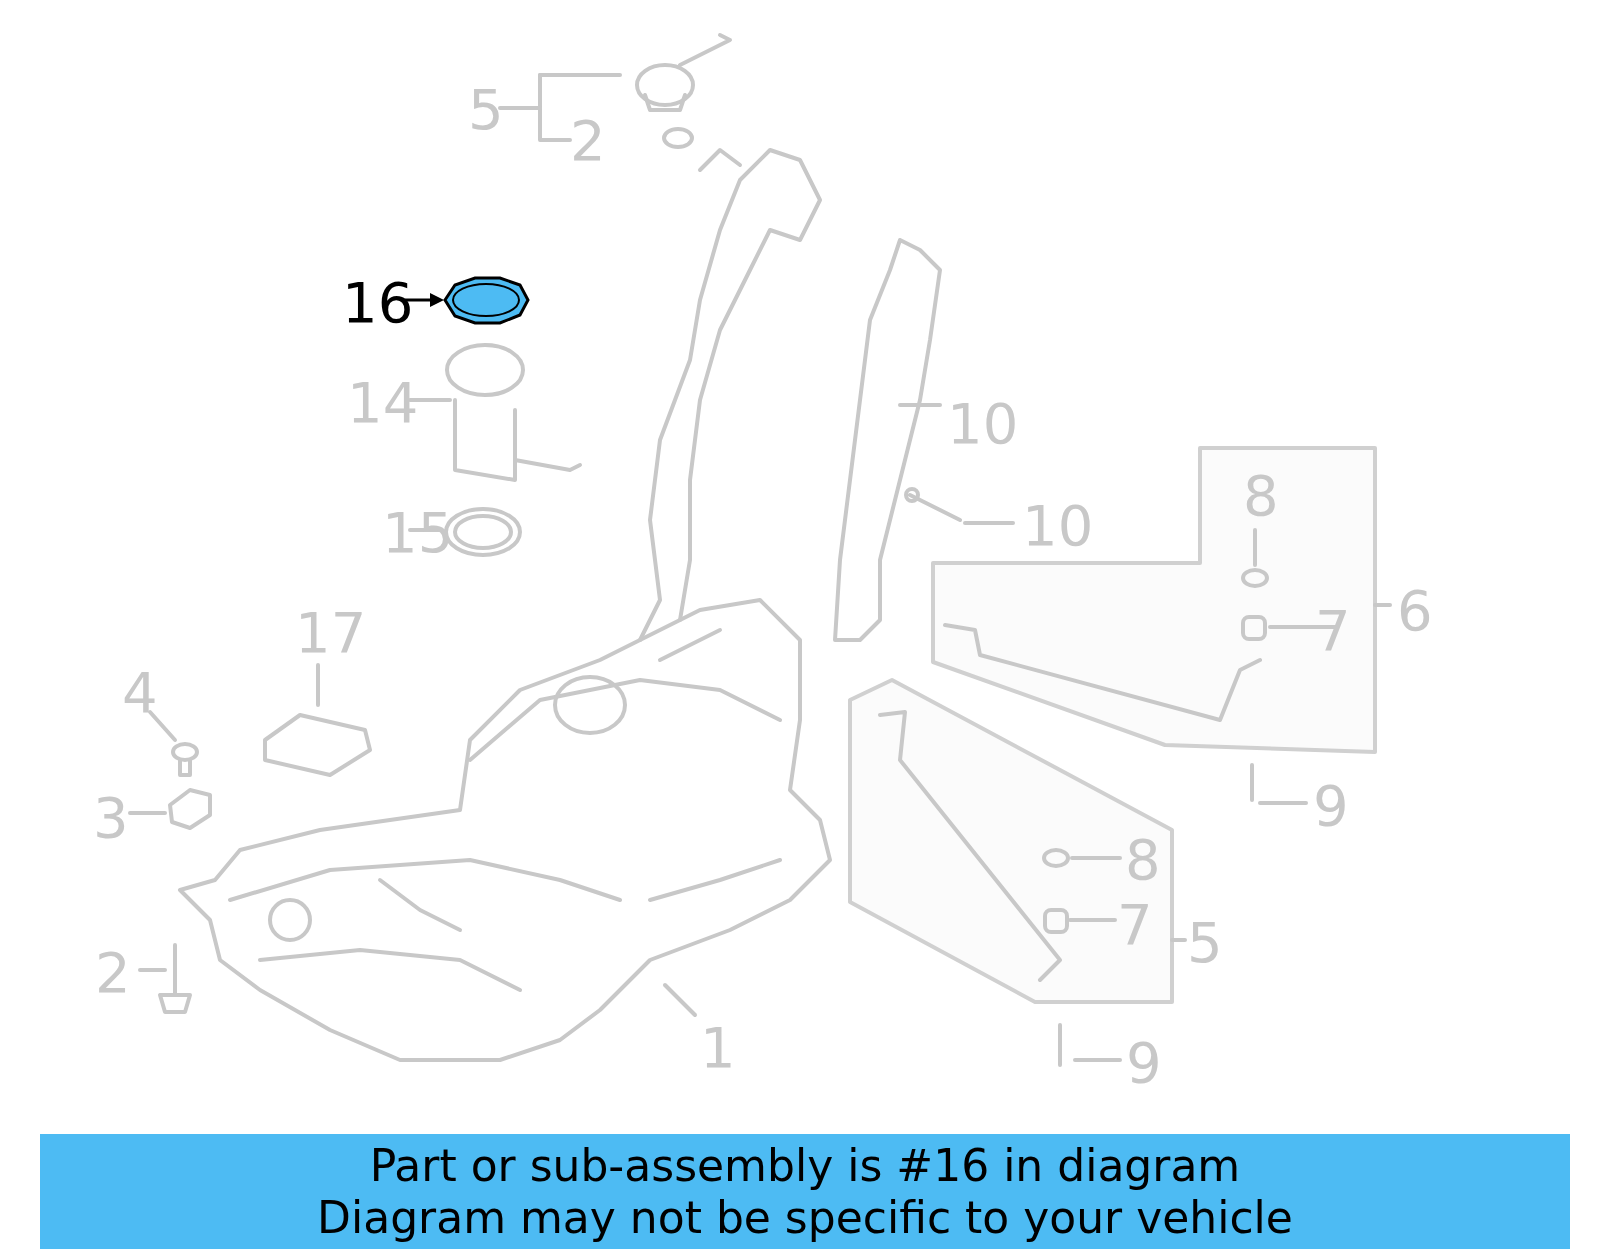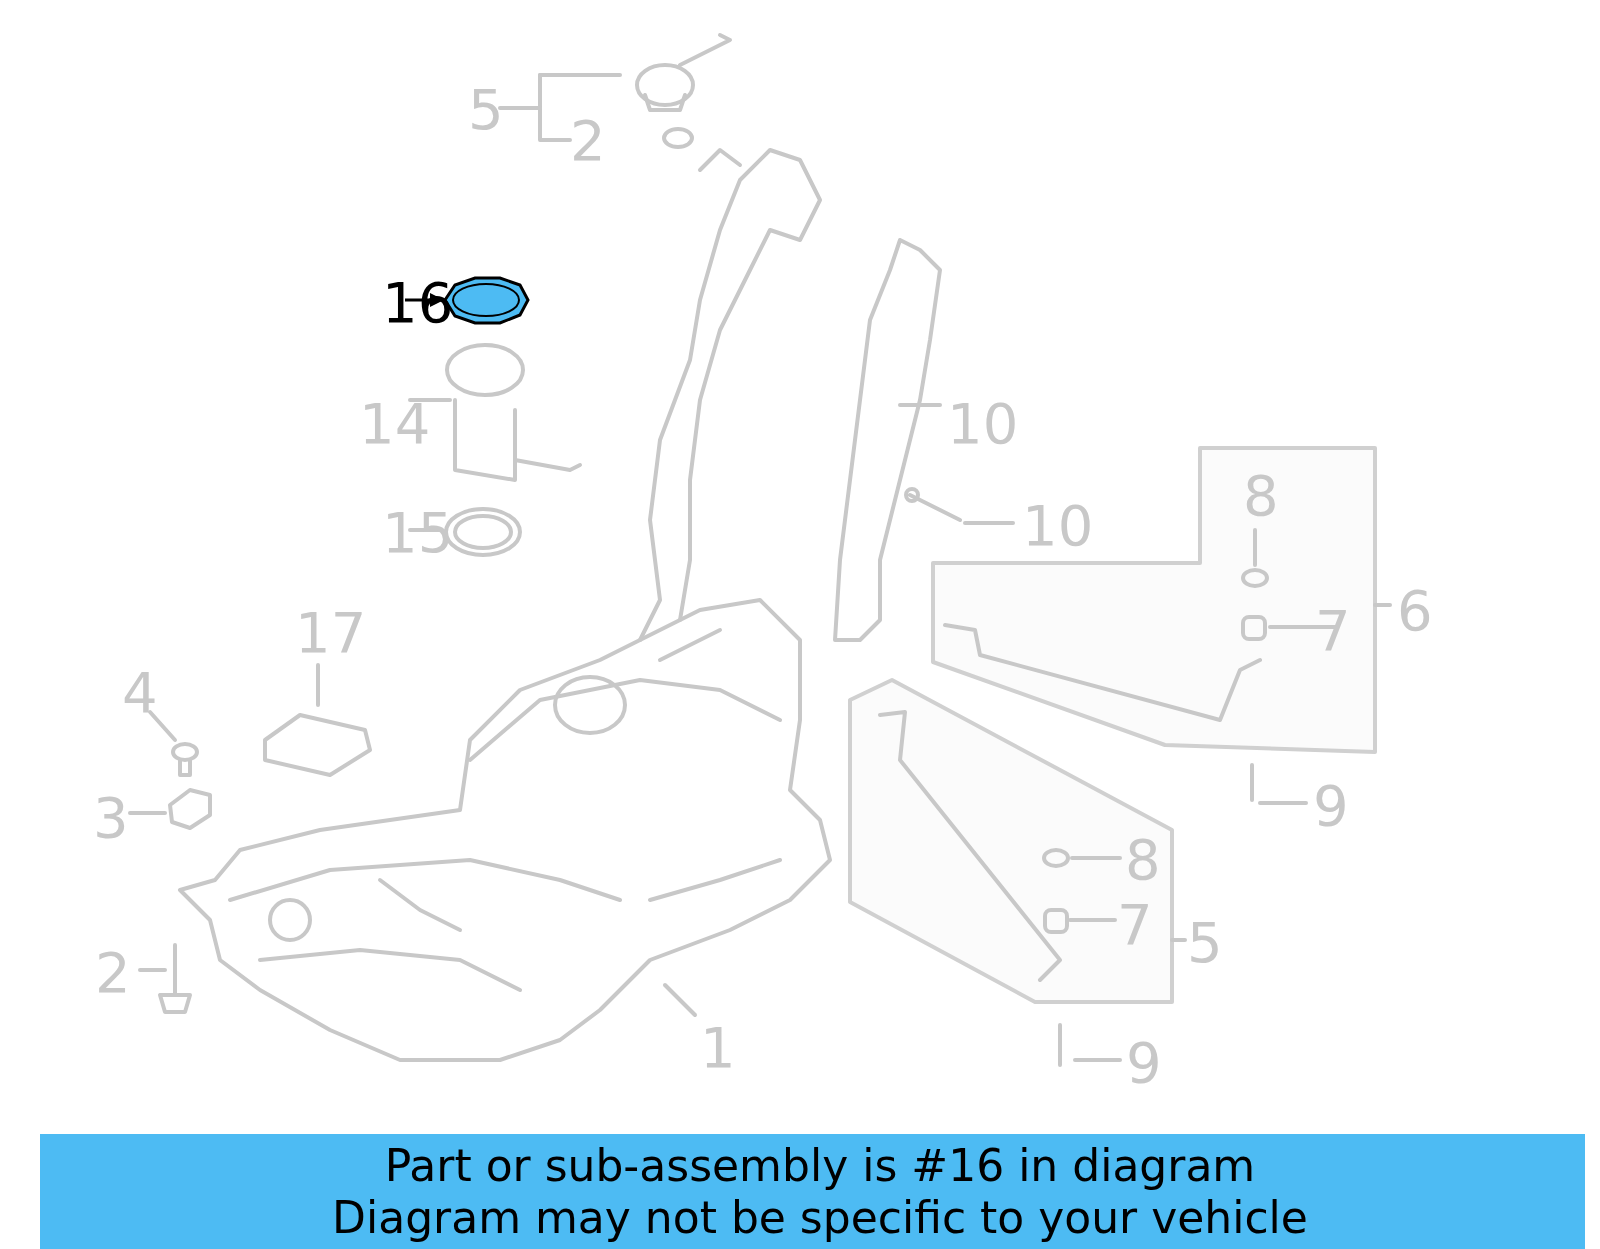--- a/index.html
+++ b/index.html
@@ -1,20 +1,20 @@
 <!DOCTYPE html>
 <html><head>
 <meta charset="utf-8">
 <style>
   html, body { margin: 0; padding: 0; background: #ffffff; }
   body { width: 1600px; height: 1249px; position: relative; overflow: hidden; font-family: "DejaVu Sans", sans-serif; }
   #diagram { position: absolute; left: 0; top: 0; width: 1600px; height: 1249px; }
   .callout { position: absolute; font-family: "DejaVu Sans", sans-serif; font-size: 56px; line-height: 1; color: #c8c8c8; }
   .callout.active { color: #000000; }
-  .banner { position: absolute; left: 40px; top: 1134px; width: 1530px; height: 115px; background: #4dbbf3; display: flex; flex-direction: column; align-items: center; justify-content: center; padding-left: 15px; }
+  .banner { position: absolute; left: 40px; top: 1134px; width: 1530px; height: 115px; background: #4dbbf3; display: flex; flex-direction: column; align-items: center; justify-content: center; }
   .banner-line { font-family: "DejaVu Sans", sans-serif; font-size: 44px; line-height: 52px; color: #000000; }
 </style>
 </head>
 <body>
 
 <svg id="diagram" viewBox="0 0 1600 1249" xmlns="http://www.w3.org/2000/svg">
   <g fill="none" stroke="#c8c8c8" stroke-width="4" stroke-linejoin="round" stroke-linecap="round">
     <g>
       <path d="M180 890 L215 880 L240 850 L320 830 L460 810 L470 740 L520 690 L600 660 L640 640 L700 610 L760 600 L800 640 L800 720 L790 790 L820 820 L830 860 L790 900 L730 930 L650 960 L600 1010 L560 1040 L500 1060 L400 1060 L330 1030 L260 990 L220 960 L210 920 Z"></path>
       <path d="M470 760 L540 700 L640 680 L720 690 L780 720"></path>
@@ -124,21 +124,21 @@
 <div class="callout" style="left:1315px;top:603px;">7</div>
 <div class="callout" style="left:1117px;top:897px;">7</div>
 <div class="callout" style="left:1243px;top:468px;">8</div>
 <div class="callout" style="left:1125px;top:832px;">8</div>
 <div class="callout" style="left:1313px;top:778px;">9</div>
 <div class="callout" style="left:1126px;top:1035px;">9</div>
 <div class="callout" style="left:947px;top:396px;">10</div>
 <div class="callout" style="left:1022px;top:498px;">10</div>
 <div class="callout" style="left:468px;top:82px;">5</div>
 <div class="callout" style="left:570px;top:113px;">2</div>
-<div class="callout" style="left:359px;top:375px;margin-top:21px;">14</div>
+<div class="callout" style="left:347px;top:375px;">14</div>
 <div class="callout" style="left:342px;top:505px;margin-left:40px;">15</div>
-<div class="callout active" style="left:342px;top:275px;margin-left:40px;">16</div>
+<div class="callout active" style="left:342px;top:275px;">16</div>
 <div class="callout" style="left:295px;top:605px;">17</div>
 
 <div class="banner">
   <div class="banner-line">Part or sub-assembly is #16 in diagram</div>
   <div class="banner-line">Diagram may not be specific to your vehicle</div>
 </div>
 
 </body></html>

